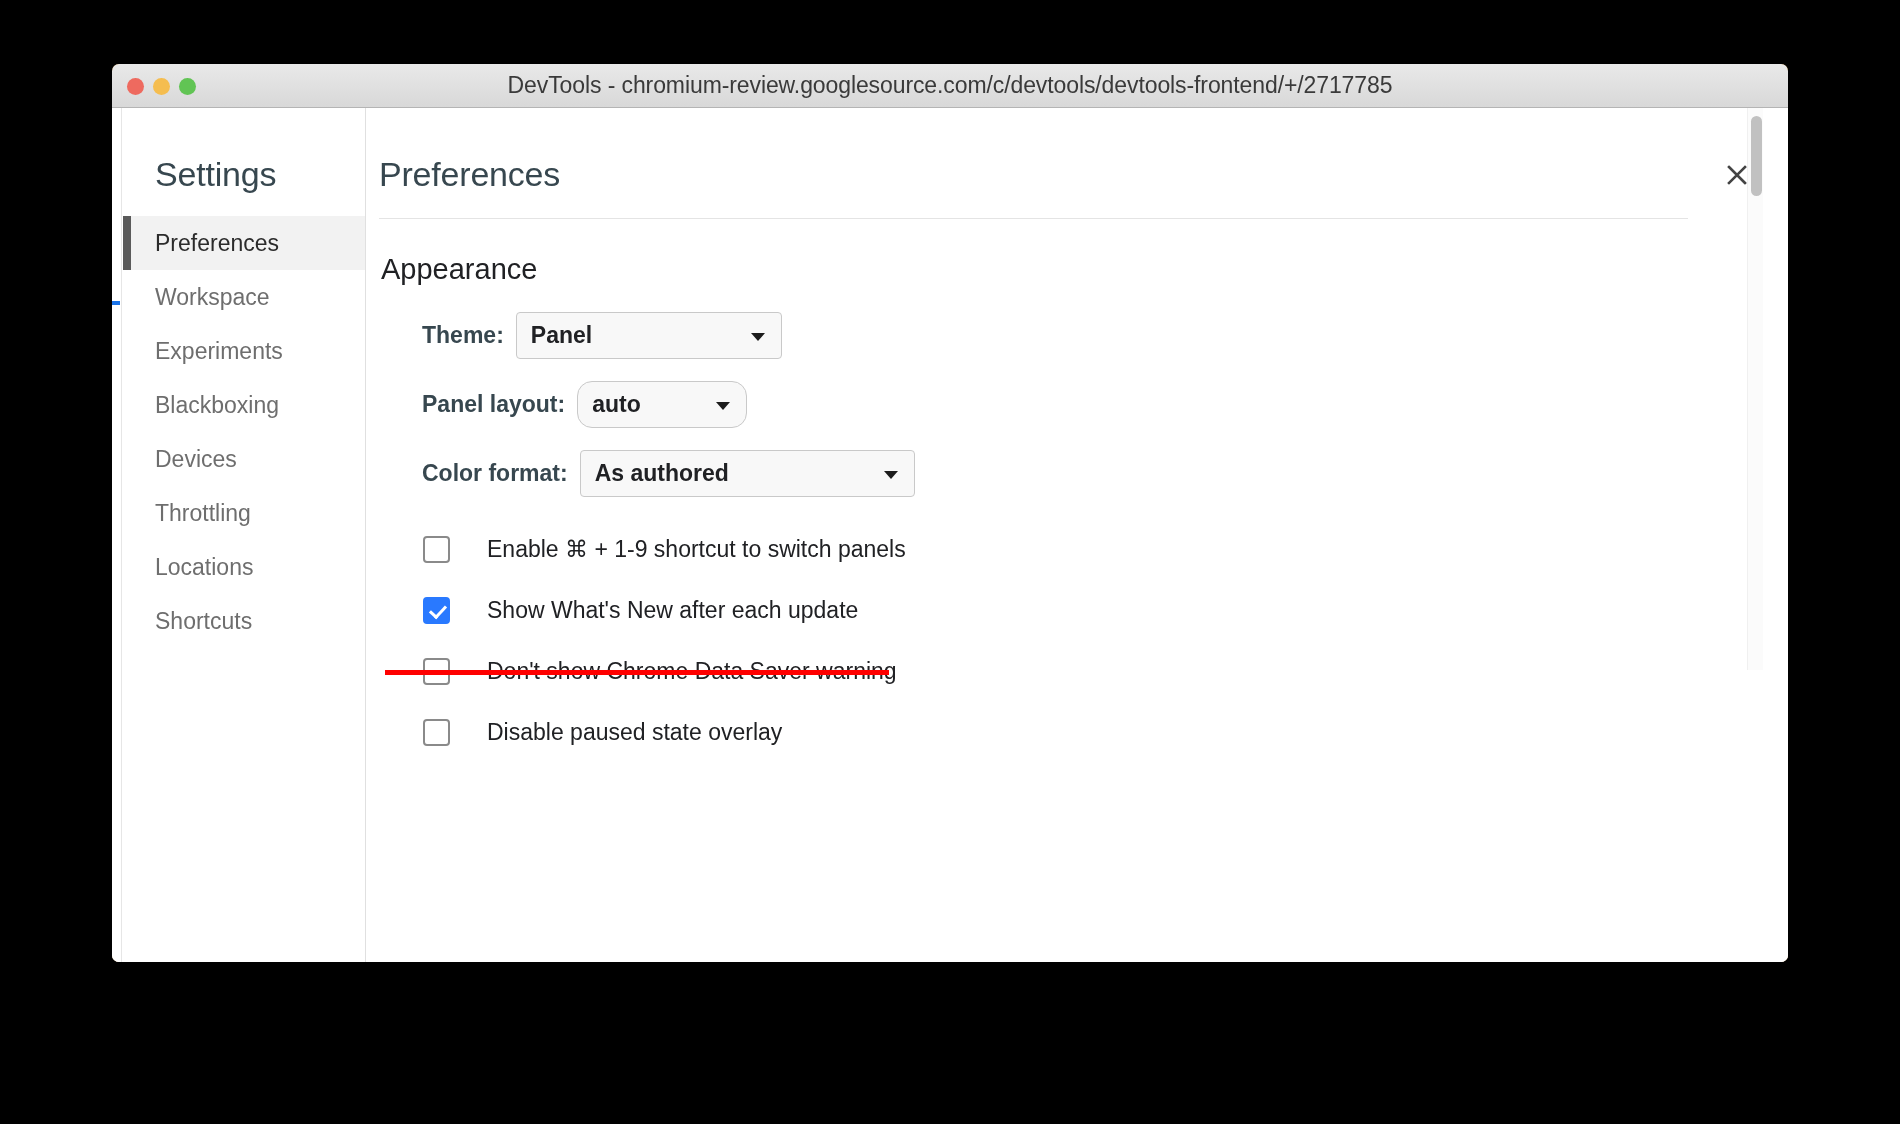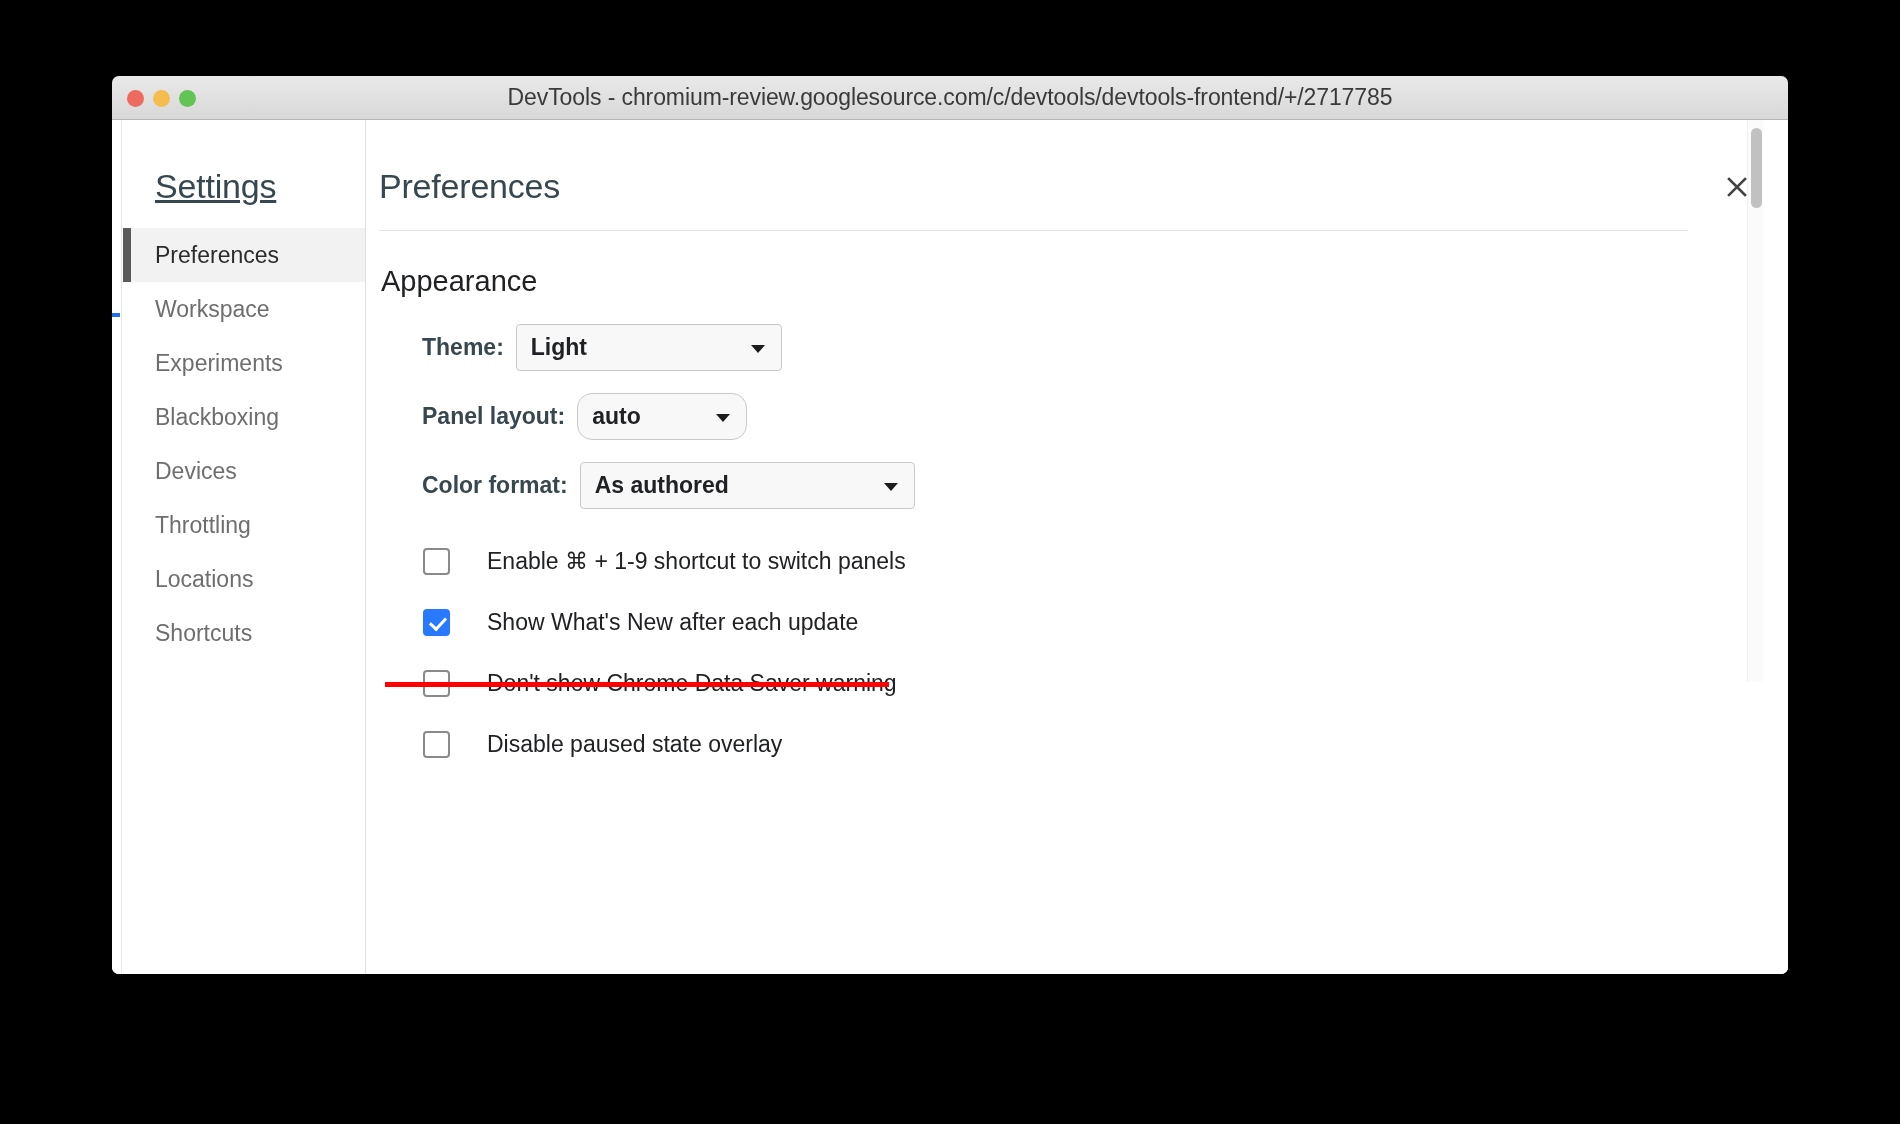--- a/index.html
+++ b/index.html
@@ -8,21 +8,21 @@
     width: 1900px; height: 1124px;
     background: #000000;
     font-family: "Liberation Sans", sans-serif;
     overflow: hidden;
   }
 
   
   #window-frame {
     position: absolute;
     left: 112px;
-    top: 76px;
+    top: 64px;
     width: 1676px;
     height: 898px;
     background: #a16207;
     border-radius: 7px;
     box-shadow: 0 0 28px 10px rgba(0,0,0,0.55);
     overflow: hidden;
   }
 
   
   #titlebar {
@@ -114,21 +114,20 @@
     padding-top: 47px;
     border-right: 1px solid #e0e0e0;
     background: #ffffff;
   }
   #settings-title {
     font-size: 34px;
     color: #37474f;
     font-weight: normal;
     margin: 0 0 22px 32px;
     letter-spacing: -0.2px;
-    text-decoration: underline;
   }
   .sidebar-item {
     position: relative;
     height: 54px;
     display: flex;
     align-items: center;
     padding-left: 32px;
     font-size: 23px;
     color: #6e6e6e;
     cursor: pointer;
@@ -350,21 +349,21 @@
         <h2 id="preferences-title">Preferences</h2>
         <div id="main-divider"></div>
 
         <div id="scroll-area">
 
           <h3 id="section-title">Appearance</h3>
 
           <div class="field-row">
             <span class="field-label">Theme:</span>
             <div class="select-box w-theme">
-              <span>Light</span>
+              <span>Panel</span>
               <span class="caret"></span>
             </div>
           </div>
 
           <div class="field-row">
             <span class="field-label">Panel layout:</span>
             <div class="select-box w-panel">
               <span>auto</span>
               <span class="caret"></span>
             </div>

